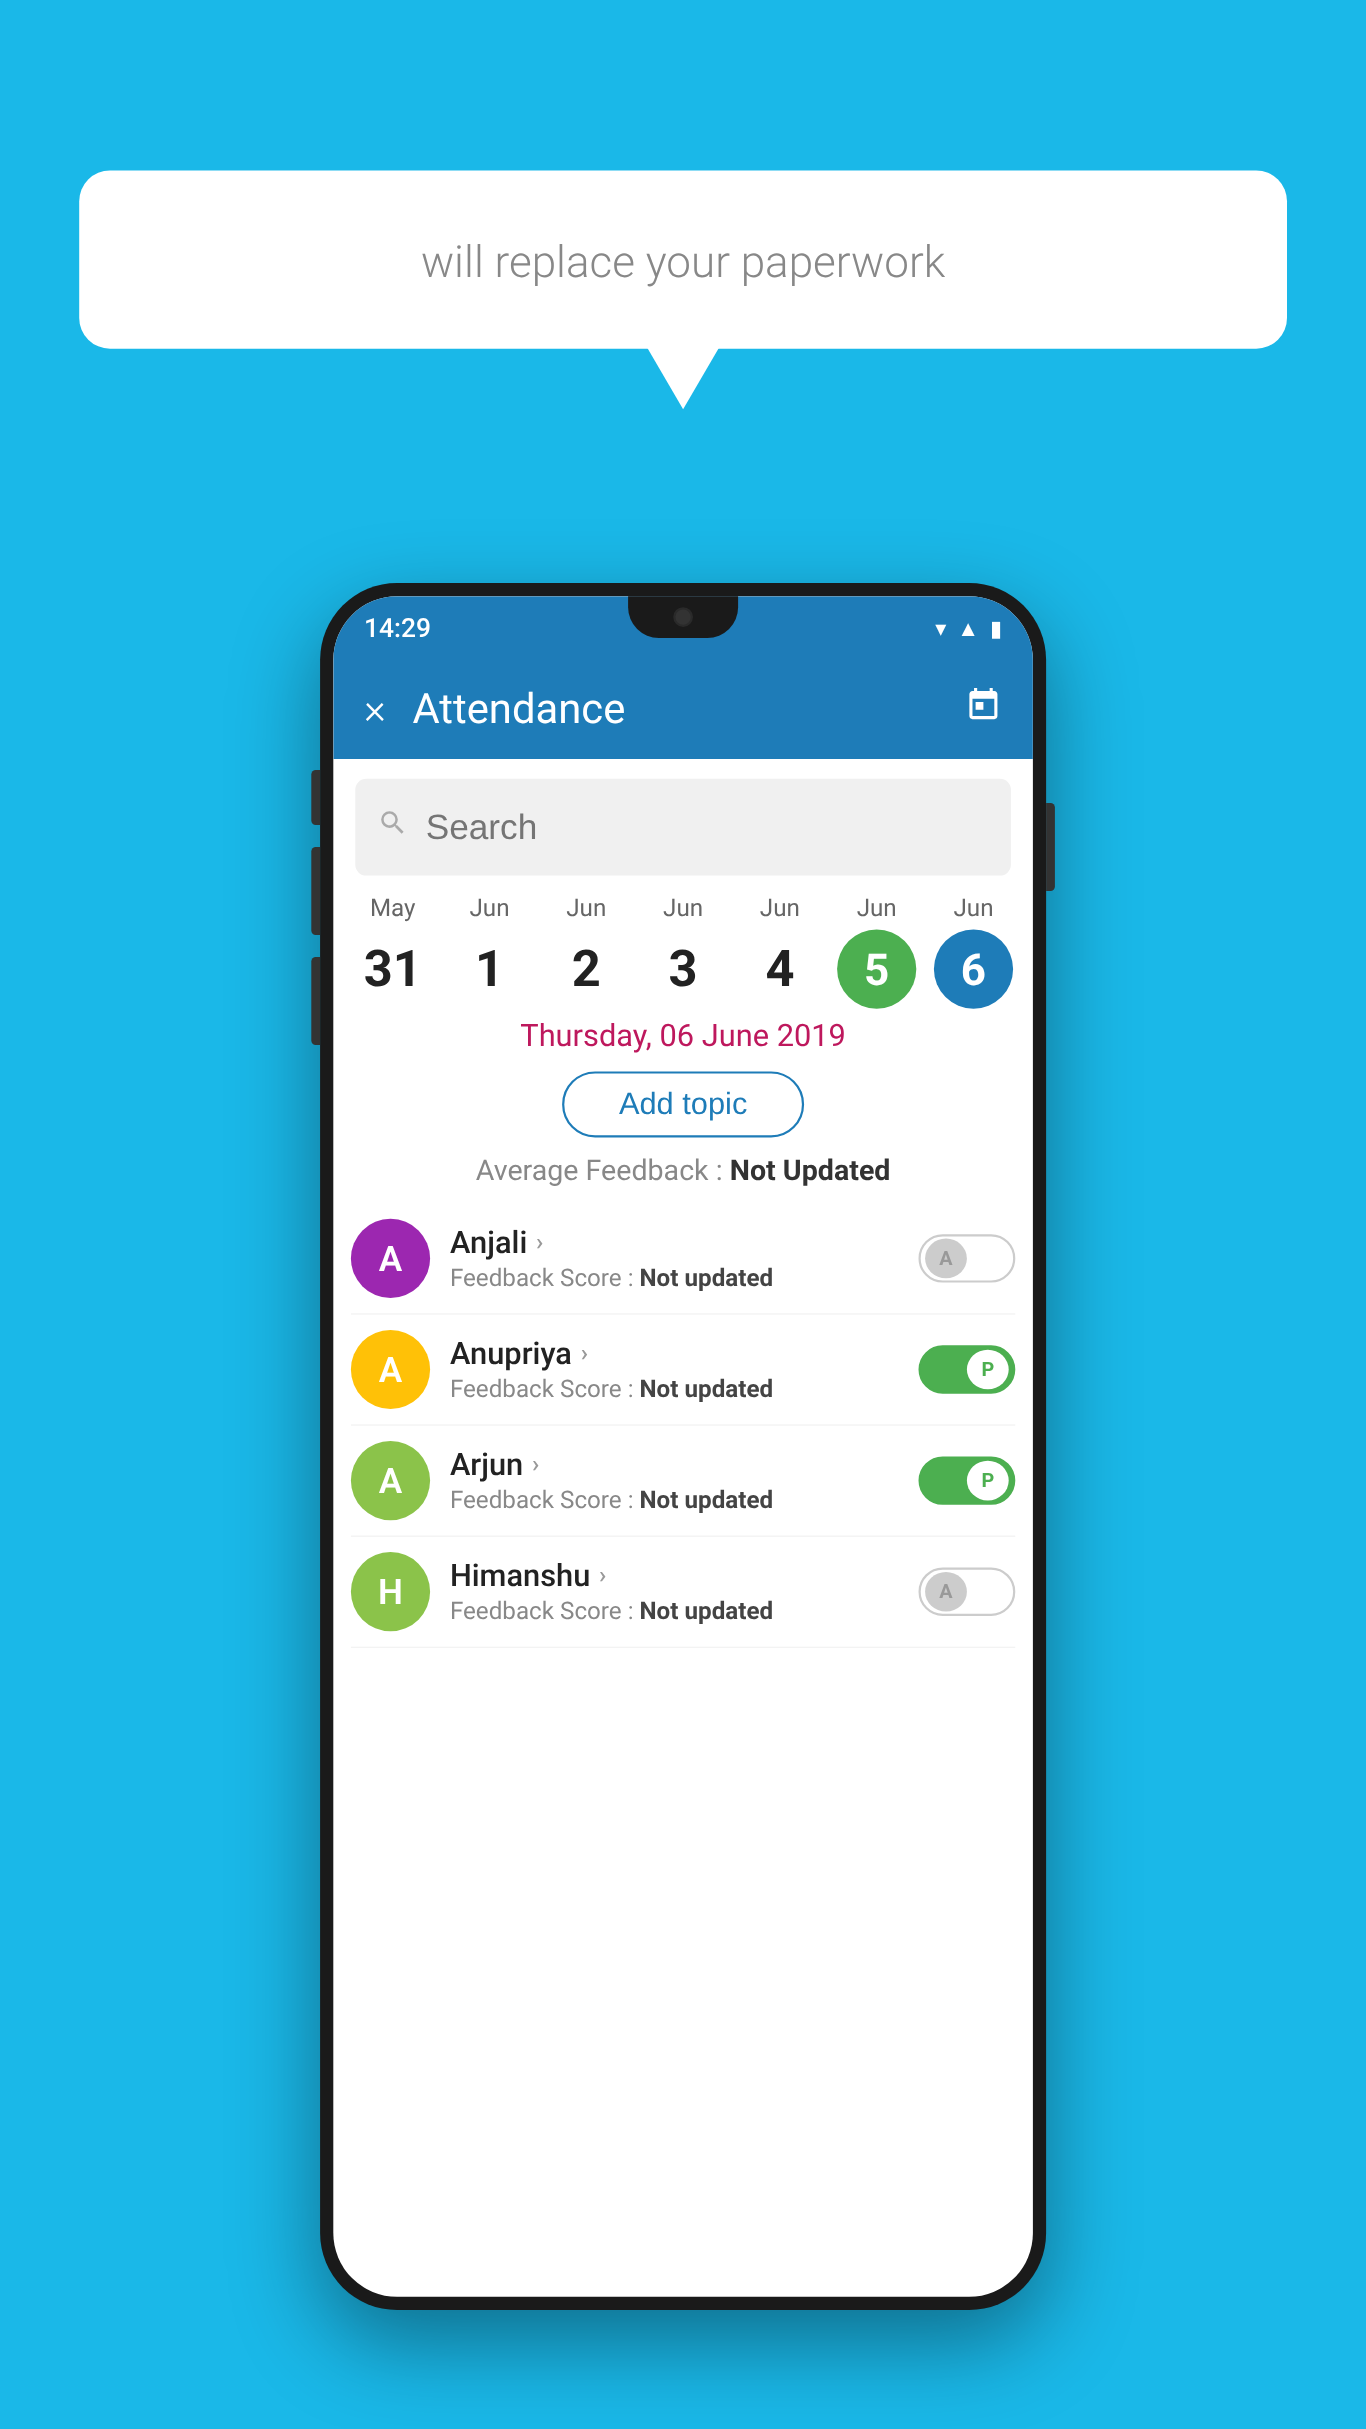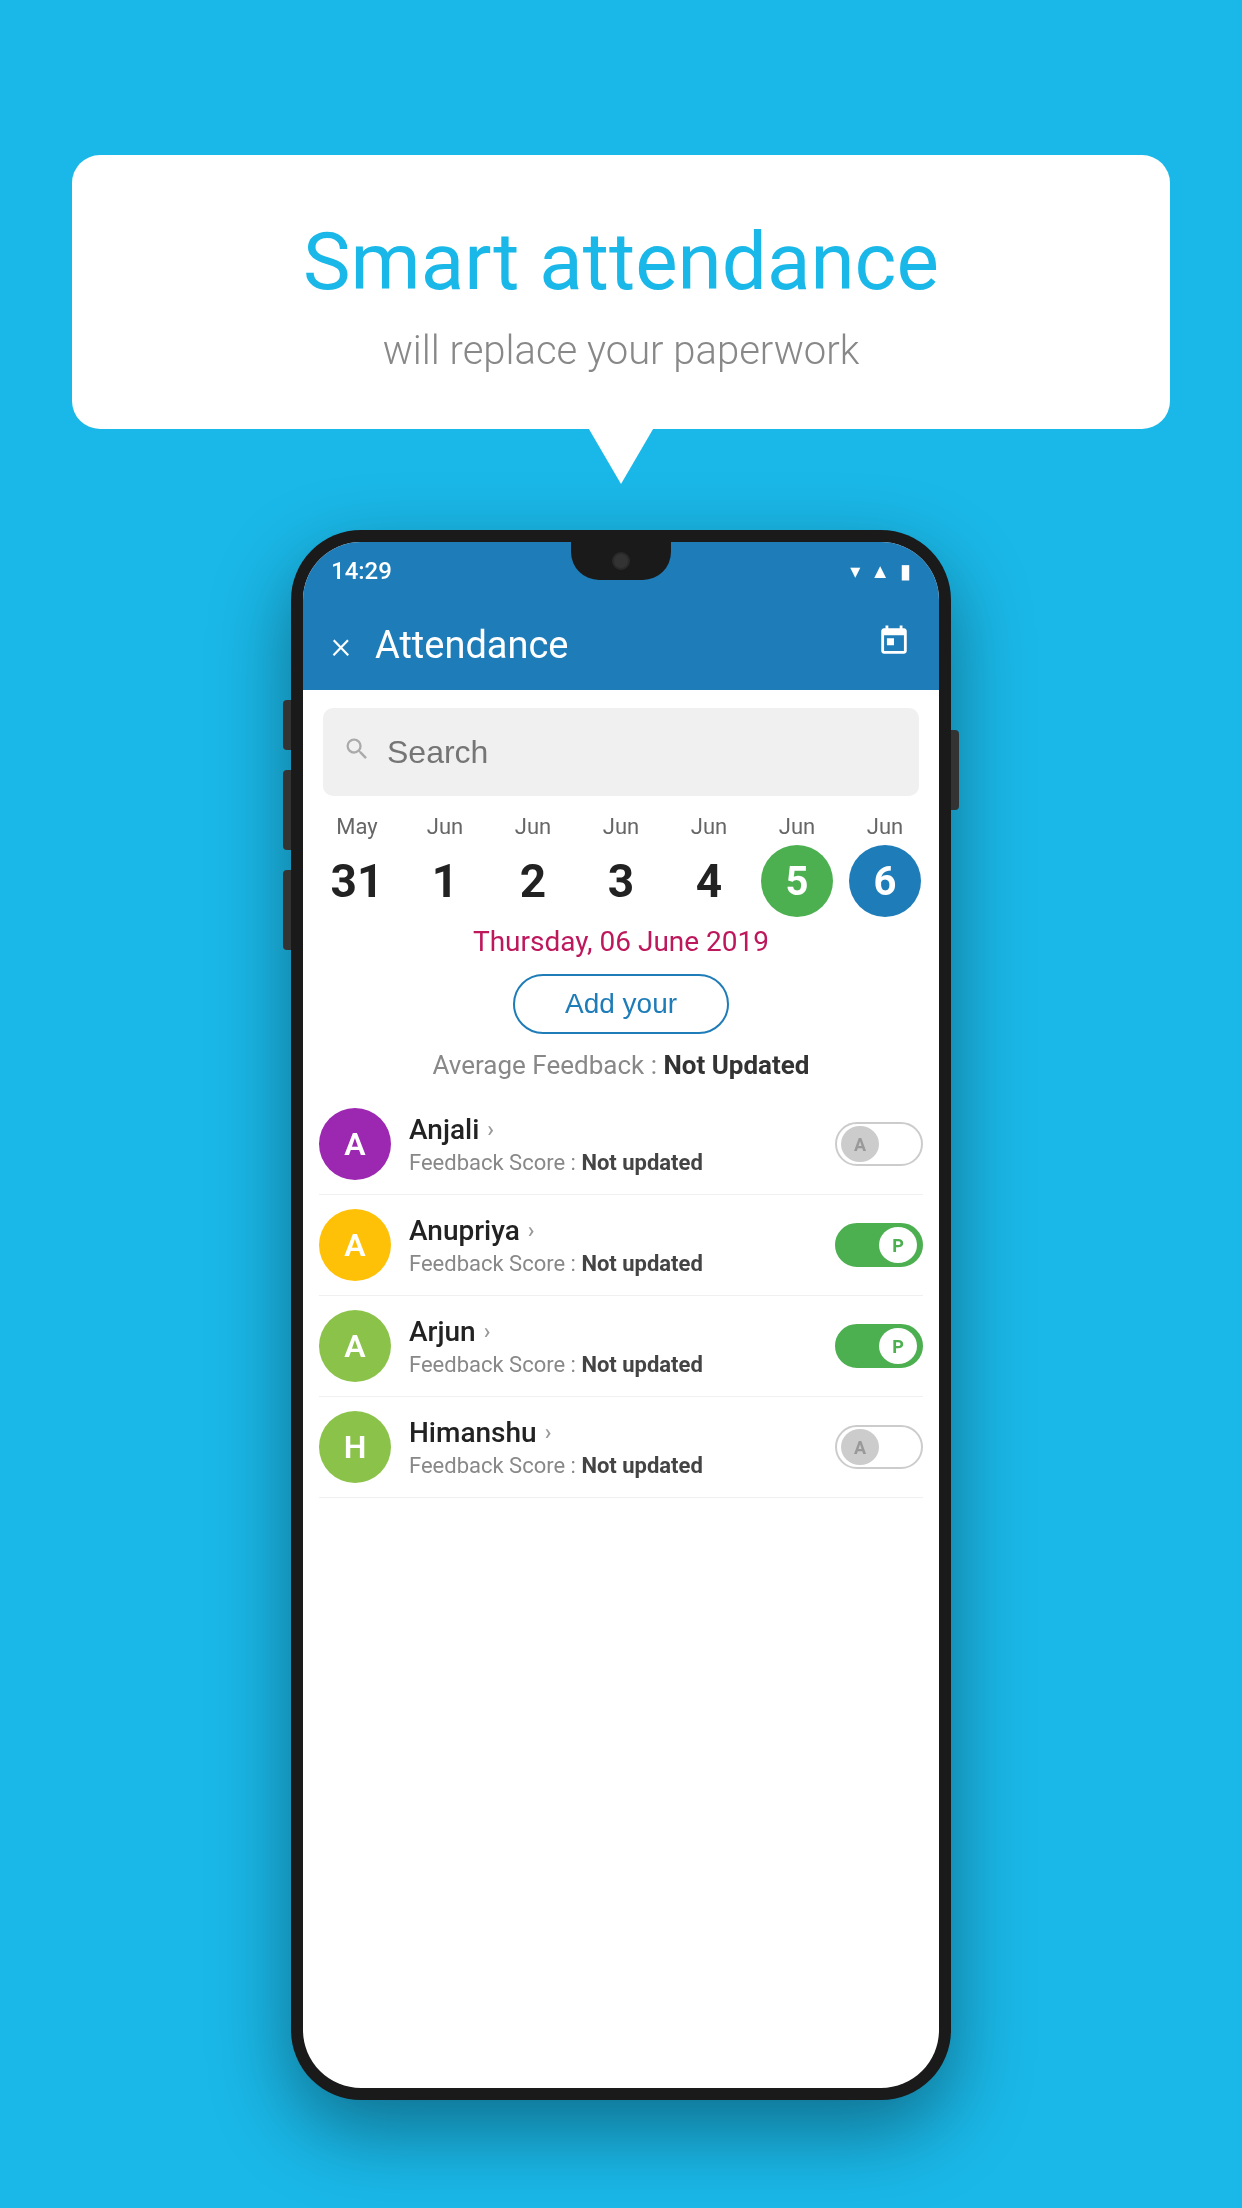--- a/index.html
+++ b/index.html
@@ -401,21 +401,20 @@
 
     .screen-inner {
       min-height: 1380px;
     }
   </style>
 </head>
 <body>
 
 <div class="speech-bubble-container">
   <div class="speech-bubble">
-    <div class="bubble-title">Smart attendance</div>
     <div class="bubble-subtitle">will replace your paperwork</div>
   </div>
 </div>
 
 <div class="phone-wrapper">
   <div class="phone-frame">
 
     <div class="phone-side-btn-right"></div>
     <div class="phone-side-btn-left-1"></div>
     <div class="phone-side-btn-left-2"></div>
@@ -483,21 +482,21 @@
       <div class="date-day today">5</div>
     </div>
             <div class="date-item">
       <div class="date-month">Jun</div>
       <div class="date-day selected">6</div>
     </div>
           </div>
 
         <div class="selected-date-label">Thursday, 06 June 2019</div>
 
-        <button class="add-topic-btn">Add your</button>
+        <button class="add-topic-btn">Add topic</button>
 
         <div class="avg-feedback">
           <span>Average Feedback :</span>
           <strong>Not Updated</strong>
         </div>
 
         <div class="student-list" id="student-list">
         <div class="student-item">
       <div class="student-avatar" style="background:#9c27b0">A</div>
       <div class="student-info">

